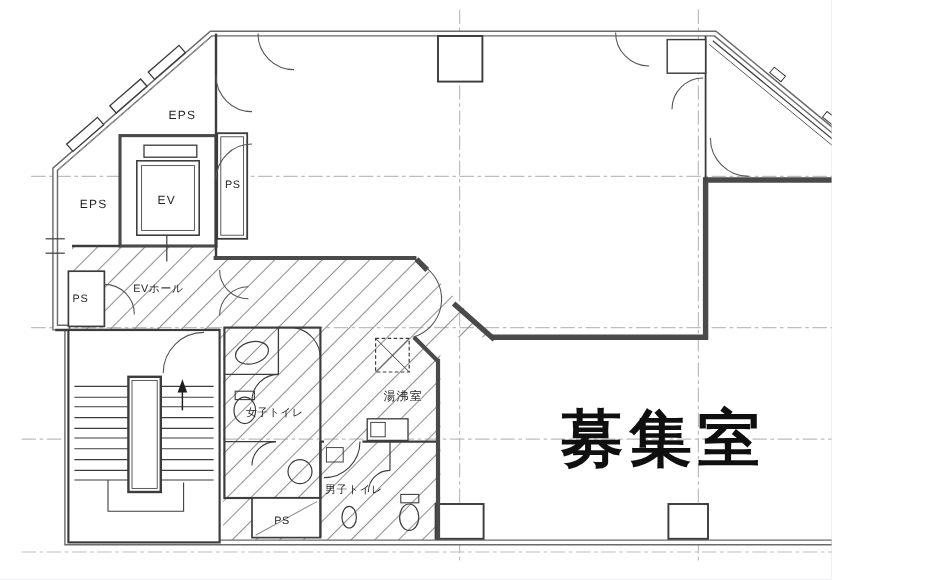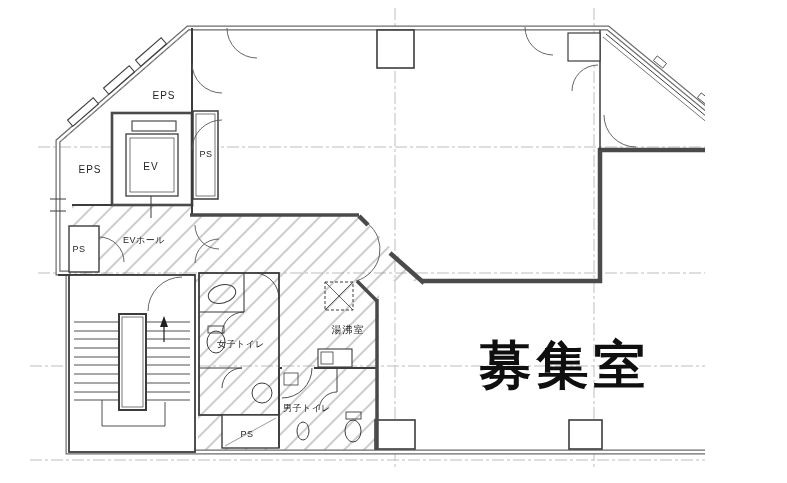--- a/index.html
+++ b/index.html
@@ -1,19 +1,18 @@
 <!DOCTYPE html>
 <html><head>
 <meta charset="utf-8">
 <style>
   html,body{margin:0;padding:0;background:#fff;}
   .plan-wrap{
     width:693px;height:483px;position:relative;background:#c4b5fd;overflow:hidden;
     font-family:"Liberation Sans", sans-serif;
-    margin-left:12px;
   }
   svg text{
     font-family:"Liberation Sans","DejaVu Sans",sans-serif;
     fill:#1f1f1f;
   }
   .lbl-small{font-size:10px;letter-spacing:1px;}
   .lbl-tiny{font-size:9px;letter-spacing:0.5px;}
   .lbl-big{font-size:52px;font-weight:700;letter-spacing:5px;fill:#0f0f0f;}
 </style>
 </head>

